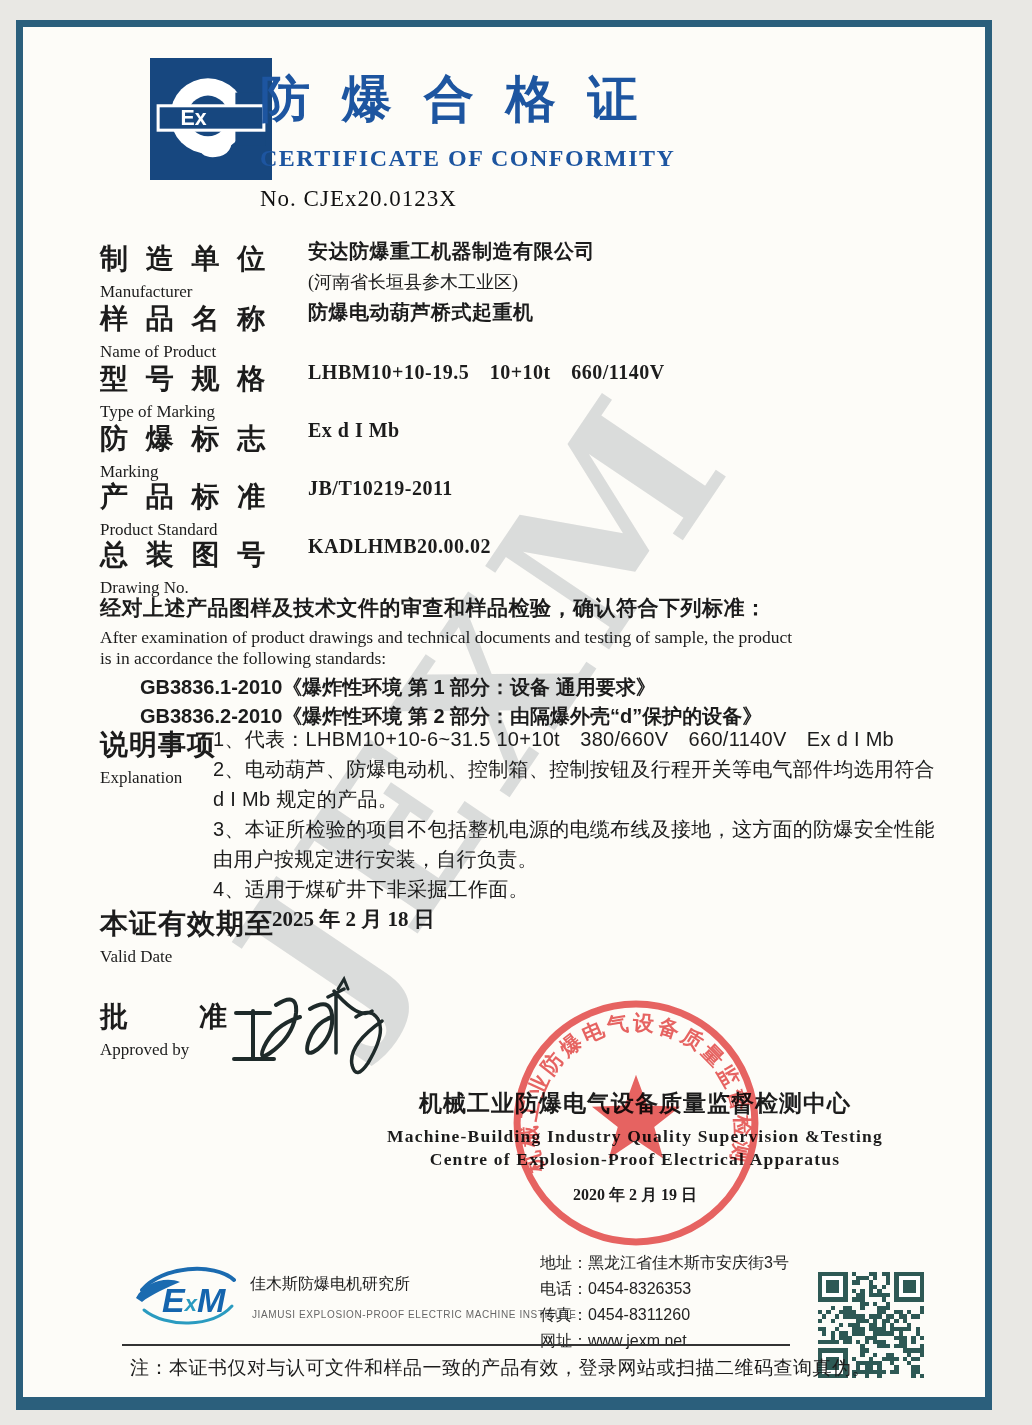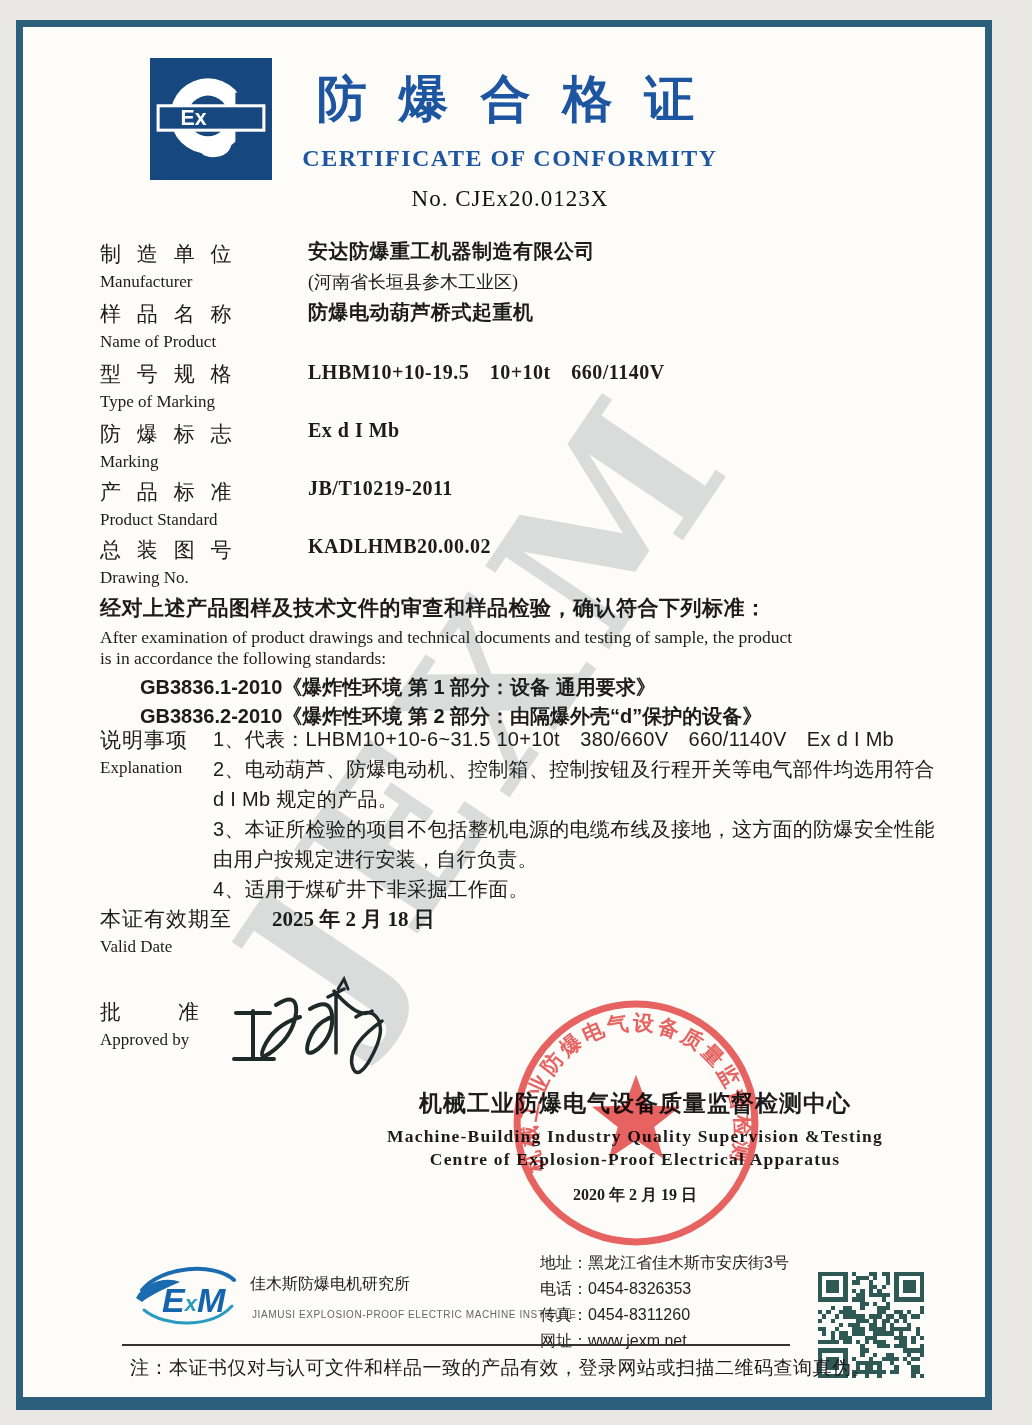--- a/index.html
+++ b/index.html
@@ -14,23 +14,23 @@
          border:7px solid var(--frame);border-bottom-width:13px;}
   .abs{position:absolute;}
   
   .watermark{position:absolute;left:95px;top:550px;width:780px;height:310px;line-height:310px;
     text-align:center;transform:rotate(-56deg);font-size:205px;font-weight:bold;
     letter-spacing:14px;color:rgba(140,146,152,0.30);font-family:"DejaVu Serif",serif;user-select:none;}
   
   .hdr-title{font-size:50px;font-weight:bold;color:var(--title);letter-spacing:9px;white-space:nowrap;}
   .hdr-sub{font-family:"Liberation Serif",serif;font-weight:bold;font-size:24px;color:var(--title);letter-spacing:1.5px;margin-top:12px;}
   .hdr-no{font-family:"Liberation Serif",serif;font-size:23px;color:#111;margin-top:14px;letter-spacing:1px;}
-  .hdr-block{left:260px;top:66px;width:500px;text-align:center;}
-  
-  .f-cn{font-size:21px;font-weight:normal;letter-spacing:5px;white-space:nowrap;}
+  .hdr-block{left:260px;top:66px;width:500px;}
+  
+  .f-cn{font-size:28px;font-weight:bold;letter-spacing:5px;white-space:nowrap;}
   .f-en{font-family:"Liberation Serif",serif;font-size:17px;margin-top:4px;white-space:nowrap;}
   .f-label{position:absolute;left:100px;width:200px;}
   .f-value{position:absolute;left:308px;width:640px;font-size:20px;font-weight:600;
            font-family:"Liberation Serif",serif;letter-spacing:0.5px;white-space:nowrap;}
   .f-value2{position:absolute;left:308px;width:640px;font-size:18px;font-family:"Liberation Serif",serif;}
   
   .conf-head{font-size:21px;font-weight:bold;letter-spacing:0.5px;}
   .conf-en{font-family:"Liberation Serif",serif;font-size:17.5px;line-height:21px;}
   .std-line{font-size:20px;font-weight:600;line-height:29px;}
   

